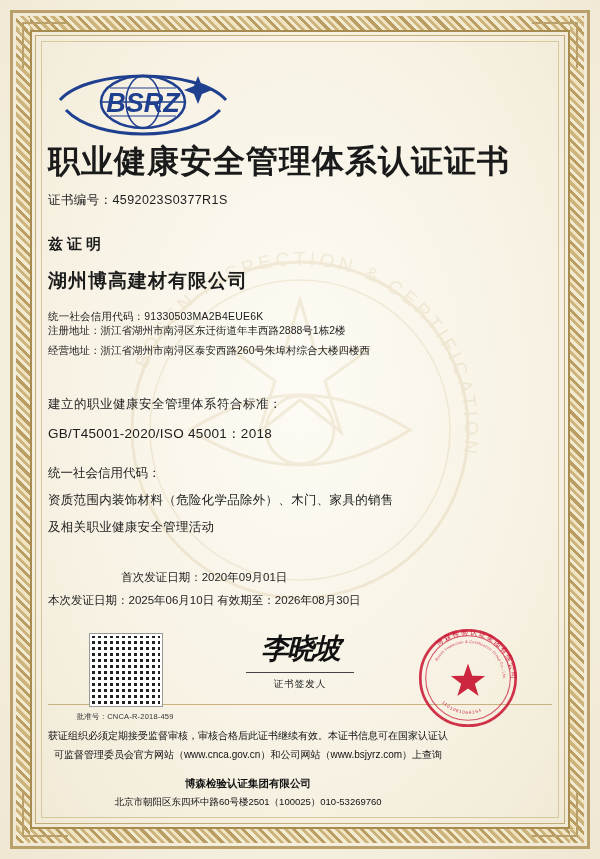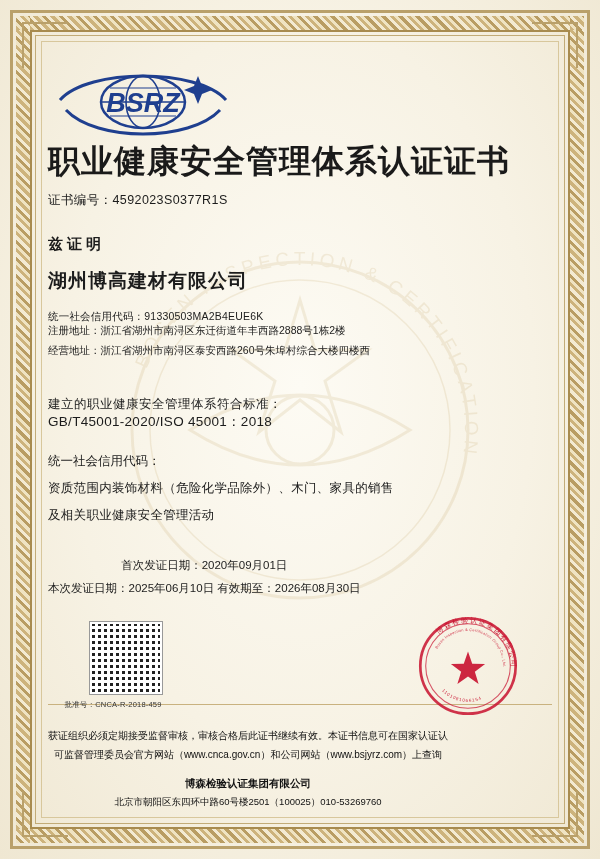--- a/index.html
+++ b/index.html
@@ -114,21 +114,21 @@
   .addr{
     font-size:10.5px;
   }
   .addr.second{margin-top:6px;}
   .std-head{
     margin-top:38px;
     font-size:12.5px;
     letter-spacing:.5px;
   }
   .std-value{
-    margin-top:0;
+    margin-top:12px;
     font-size:13.5px;
     letter-spacing:.3px;
   }
   .scope-head{
     margin-top:22px;
     font-size:12.5px;
   }
   .scope-line{
     margin-top:10px;
     font-size:12.5px;
@@ -150,21 +150,21 @@
     position:absolute;left:42px;top:8px;
     width:68px;height:68px;
     background:
       repeating-linear-gradient(0deg,#111 0 3px,#fff 3px 6px),
       repeating-linear-gradient(90deg,#111 0 3px,#fff 3px 6px);
     background-blend-mode:screen;
     border:2px solid #fff;
     box-shadow:0 0 0 1px #999;
   }
   .qr-label{
-    position:absolute;left:16px;top:86px;
+    position:absolute;left:28px;top:86px;
     width:98px;
     font-size:7.5px;
     color:#333;
     letter-spacing:.2px;
   }
   .sign{
     position:absolute;left:50%;transform:translateX(-50%);
     top:4px;text-align:center;
   }
   .sign-img{
@@ -268,20 +268,25 @@
 
     <div class="dates">
       <div class="row1">首次发证日期：2020年09月01日</div>
       <div class="row2">本次发证日期：2025年06月10日  有效期至：2026年08月30日</div>
     </div>
 
     <div class="midrow">
       <div class="qr"></div>
       <div class="qr-label">批准号：CNCA-R-2018-459</div>
 
+      <div class="sign">
+        <div class="sign-img">李晓坡</div>
+        <div class="sign-underline"></div>
+        <div class="sign-label">证书签发人</div>
+      </div>
 
       <svg class="seal" viewBox="0 0 120 120">
         <defs>
           <path id="sealOuter" d="M60,60 m-48,0 a48,48 0 1,1 96,0 a48,48 0 1,1 -96,0"></path>
           <path id="sealInner" d="M60,60 m-39,0 a39,39 0 1,1 78,0 a39,39 0 1,1 -78,0"></path>
           <path id="sealBottom" d="M60,60 m-40,0 a40,40 0 0,0 80,0"></path>
         </defs>
         <circle cx="60" cy="60" r="53" fill="none" stroke="#c8102e" stroke-width="3" opacity=".85"></circle>
         <circle cx="60" cy="60" r="47" fill="none" stroke="#c8102e" stroke-width="1.2" opacity=".7"></circle>
         <polygon points="60,44 64.7,57.6 79,57.8 67.6,66.3 71.8,80 60,71.8 48.2,80 52.4,66.3 41,57.8 55.3,57.6" fill="#c8102e" opacity=".9"></polygon>

